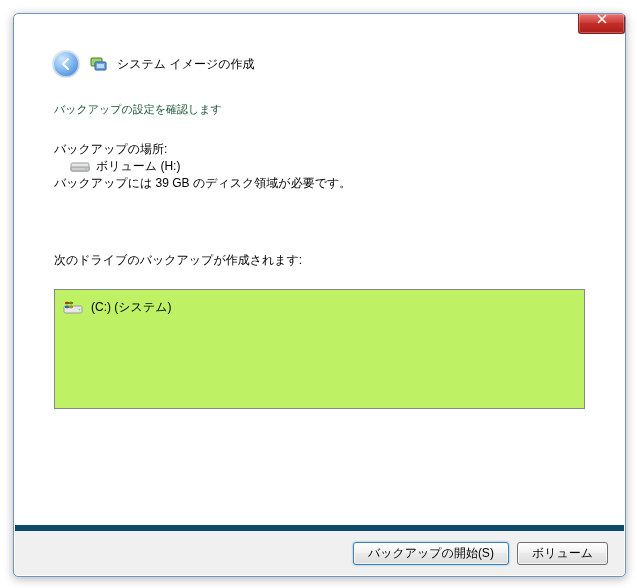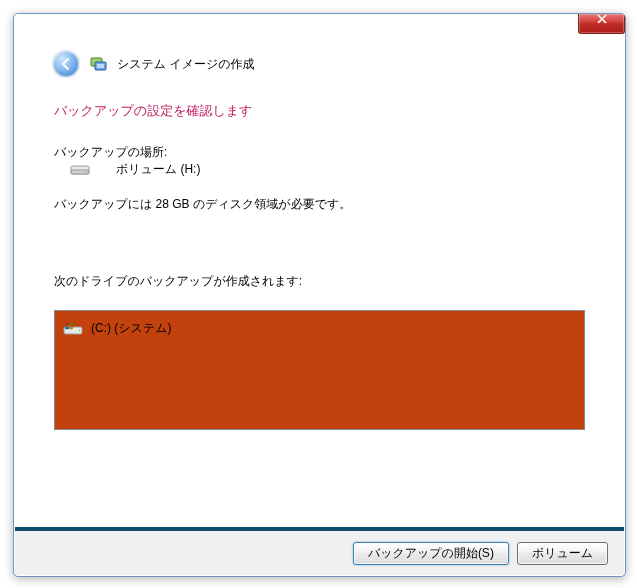--- a/index.html
+++ b/index.html
@@ -75,69 +75,68 @@
     color: #000;
   }
   .content {
     position: absolute;
     left: 40px;
     top: 88px;
     right: 40px;
     bottom: 70px;
   }
   .subheading {
-    color: #be185d;
-    font-size: 13px;
+    color: #14532d;
+    font-size: 11px;
     margin-bottom: 24px;
   }
   .label {
     font-size: 12px;
   }
   .loc-row {
     display: flex;
     align-items: center;
-    gap: 26px;
+    gap: 6px;
     margin-left: 16px;
-    margin-bottom: 18px;
   }
   .drive-icon {
     width: 20px;
     height: 14px;
   }
   .req-text {
     font-size: 12px;
     margin-bottom: 60px;
   }
   .drives-label {
     font-size: 12px;
     margin-bottom: 20px;
   }
   .drives-box {
     border: 1px solid #828790;
     height: 106px;
     padding: 6px 8px;
     overflow: auto;
-    background: #c2410c;
+    background: #bef264;
   }
   .drive-item {
     display: flex;
     align-items: center;
     gap: 8px;
     font-size: 12px;
     padding: 2px 0;
   }
   .sys-drive-icon { width: 20px; height: 18px; }
   .footer {
     position: absolute;
     left: 1px;
     right: 1px;
     bottom: 1px;
     height: 44px;
     background: #f0f0f0;
-    border-top: 4px solid #0c4a6e;
+    border-top: 6px solid #0c4a6e;
     display: flex;
     justify-content: flex-end;
     align-items: center;
     padding-right: 16px;
     gap: 8px;
   }
   .btn {
     min-width: 80px;
     height: 23px;
     font-size: 12px;
@@ -192,21 +191,21 @@
       <span class="drive-icon">
         <svg width="20" height="14" viewBox="0 0 20 14">
           <rect x="1" y="3" width="18" height="8" rx="1.5" fill="#e8e8e8" stroke="#9a9a9a"></rect>
           <rect x="1" y="7" width="18" height="4" rx="1" fill="#cfcfcf" stroke="#9a9a9a"></rect>
           <circle cx="16" cy="9" r="0.9" fill="#6fe06f"></circle>
         </svg>
       </span>
       <span>ボリューム (H:)</span>
     </div>
 
-    <div class="req-text">バックアップには 28 GB のディスク領域が必要です。</div>
+    <div class="req-text">バックアップには 39 GB のディスク領域が必要です。</div>
 
     <div class="drives-label">次のドライブのバックアップが作成されます:</div>
 
     <div class="drives-box">
       <div class="drive-item">
         <span class="sys-drive-icon">
           <svg width="20" height="18" viewBox="0 0 20 18">
             <rect x="1" y="8" width="18" height="7" rx="1.5" fill="#e8e8e8" stroke="#9a9a9a"></rect>
             <circle cx="16.5" cy="11.5" r="0.9" fill="#6fe06f"></circle>
             <g transform="translate(2,1)">

